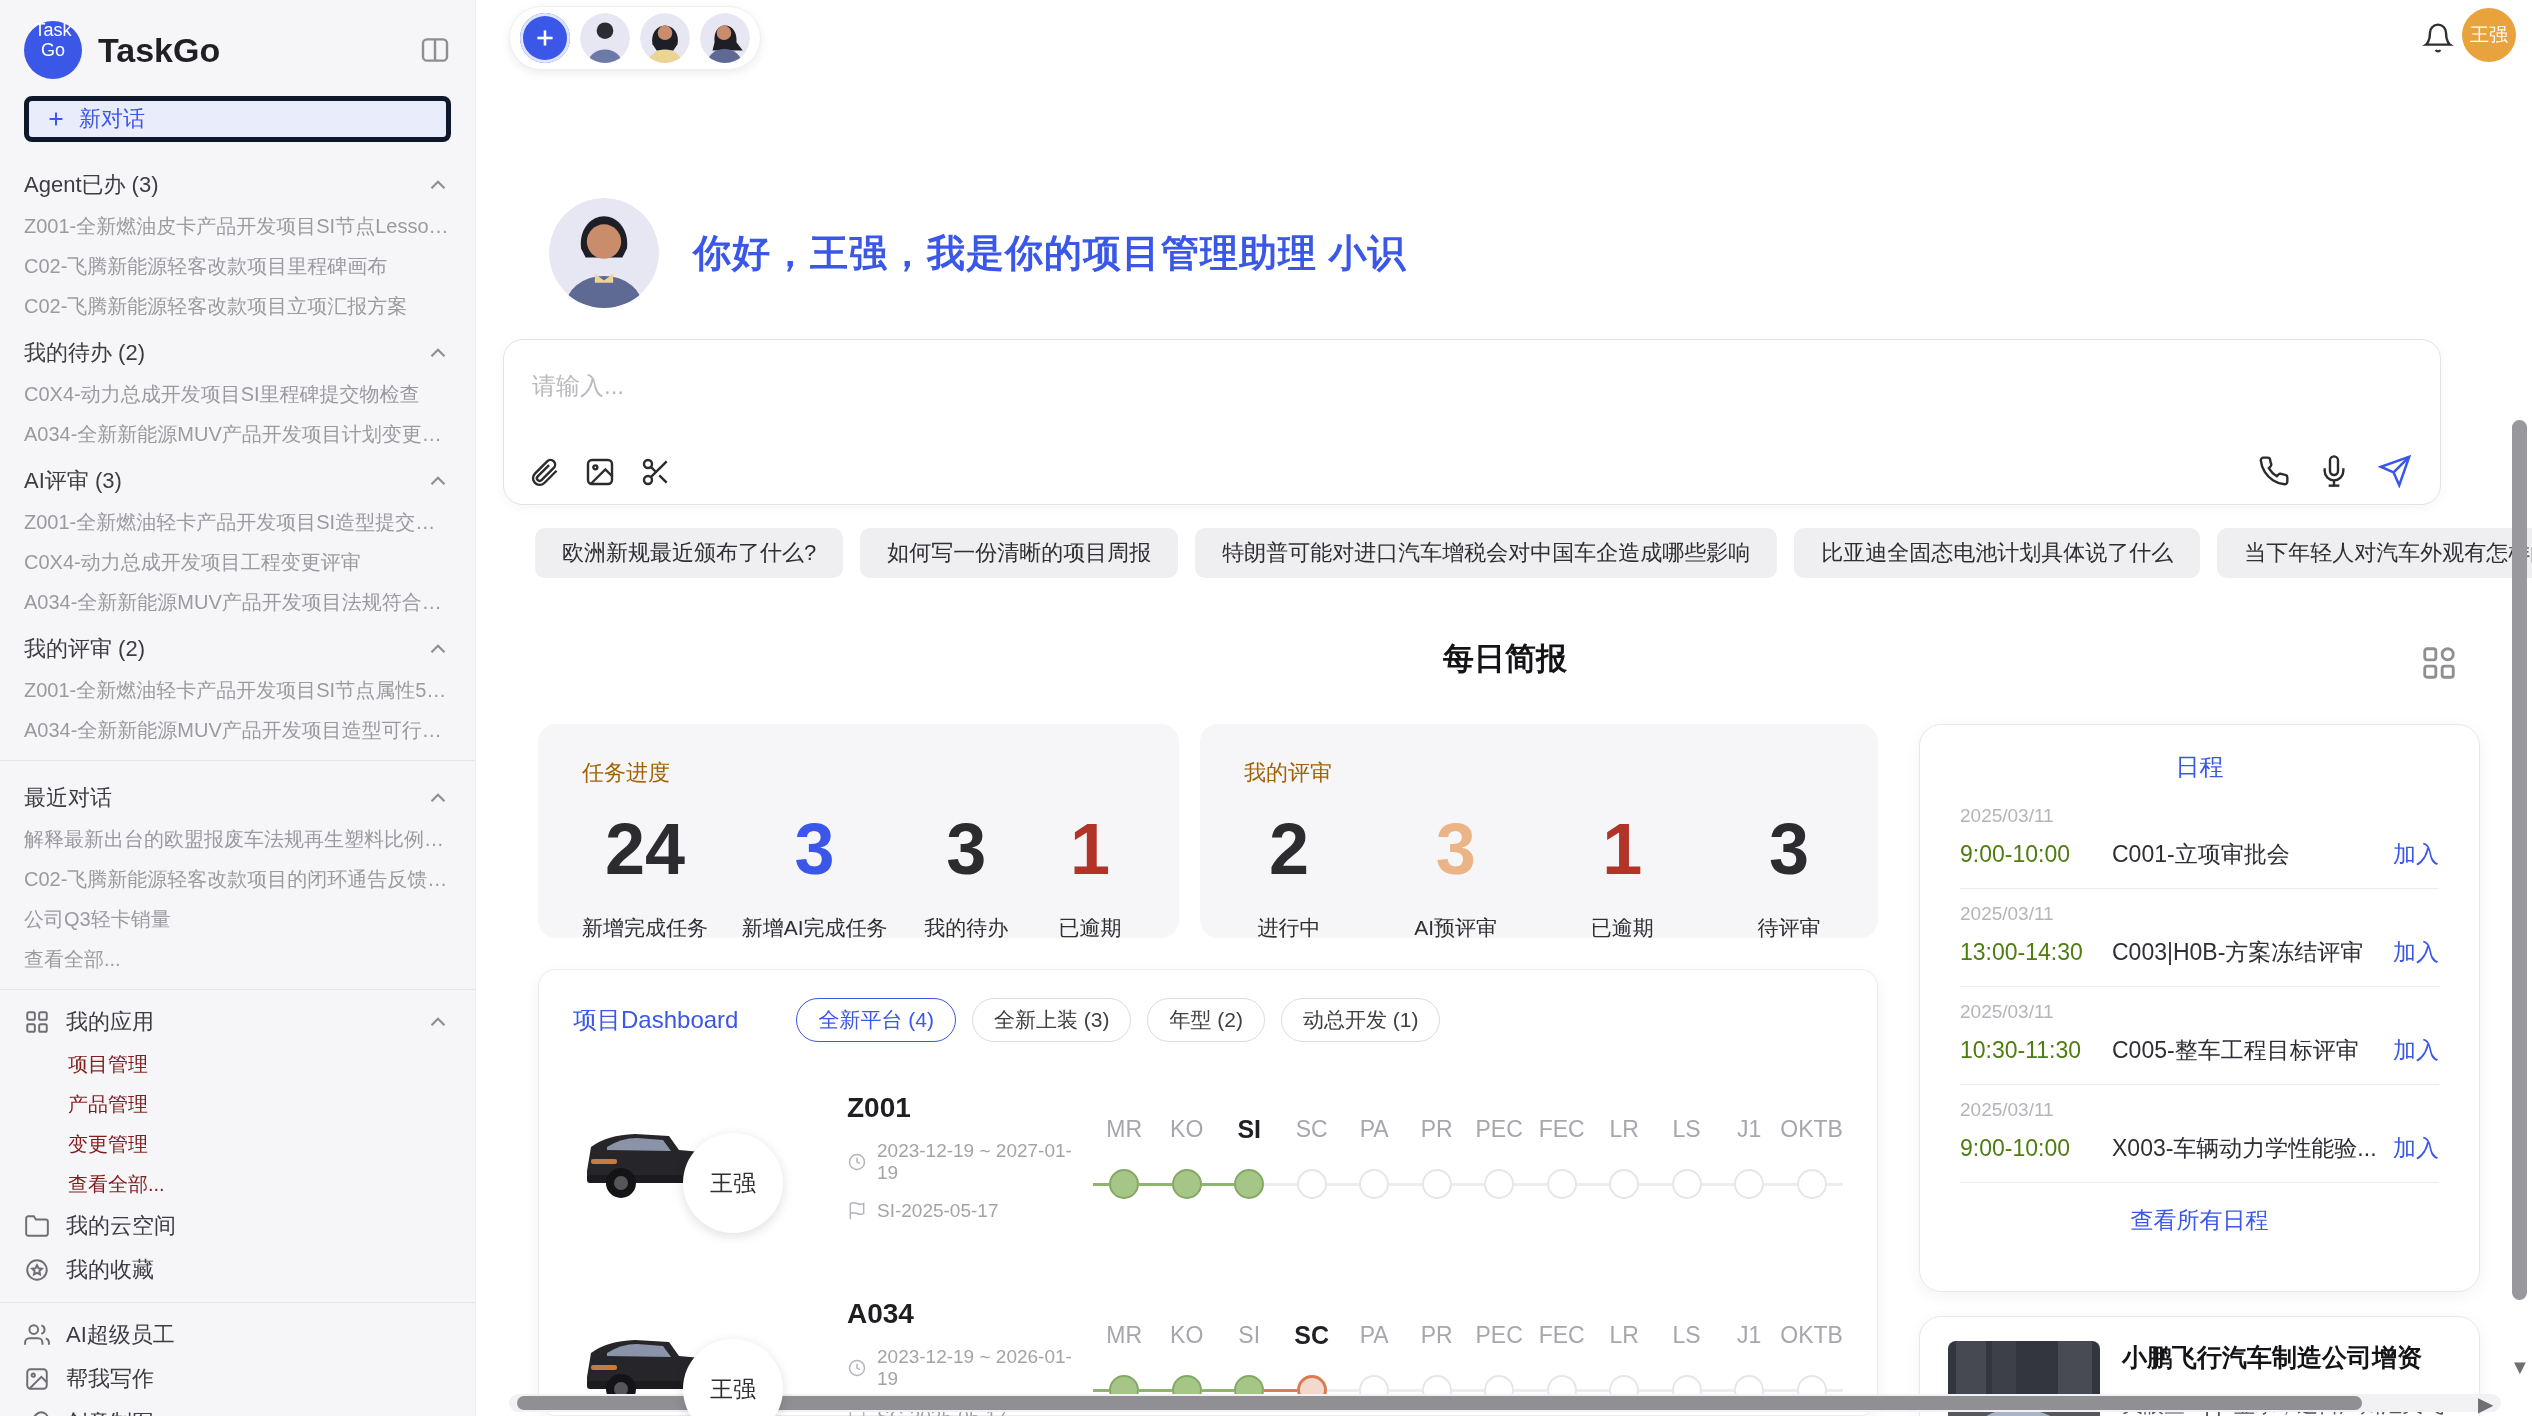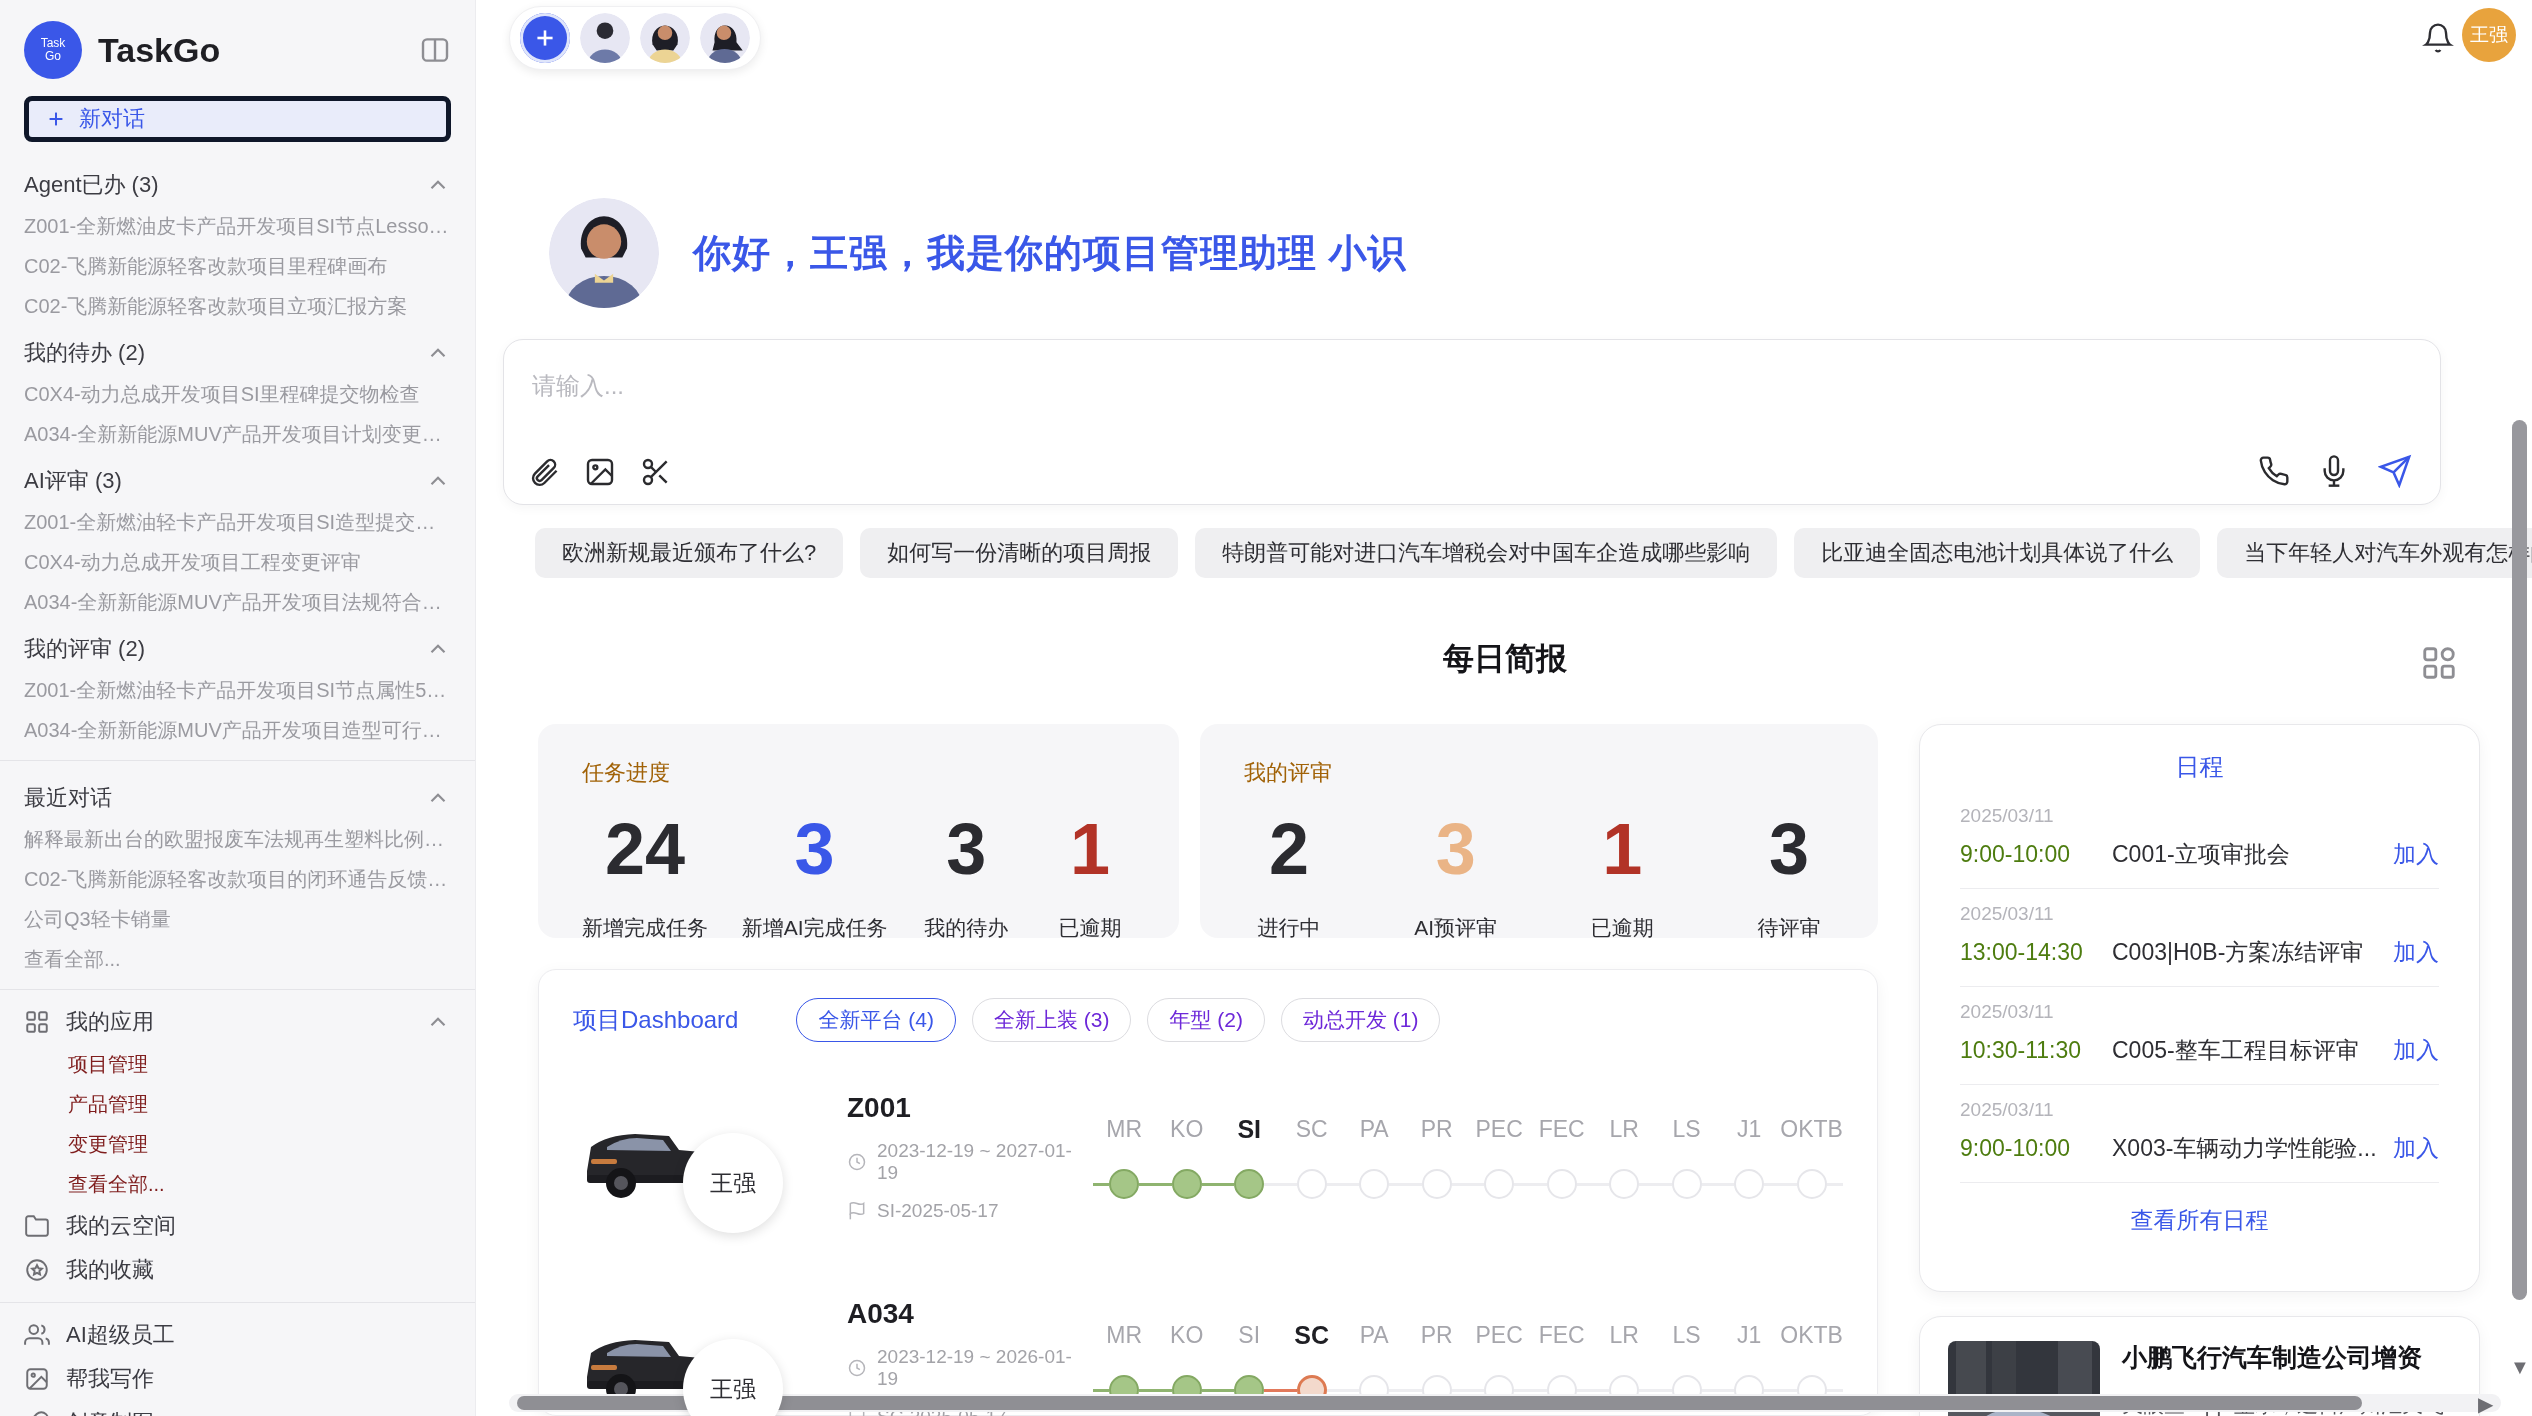--- a/index.html
+++ b/index.html
@@ -13,22 +13,22 @@
 
   
   .sidebar {
     position:absolute; left:0; top:0; width:476px; height:1416px;
     background:#f6f6f8; border-right:1px solid #ececef; padding:14px 24px 0 24px;
     display:flex; flex-direction:column;
   }
   .logo-row { display:flex; align-items:center; gap:16px; height:72px; flex:0 0 auto; }
   .logo-circle {
     width:58px; height:58px; border-radius:50%; background:#3a57e8; color:#fff;
-    display:flex; flex-direction:column; align-items:center; justify-content:center;
-    font-size:12px; line-height:1.1; flex:0 0 auto;
+    display:flex; flex-direction:column; align-items:center; 
+    font-size:18px; line-height:1.1; flex:0 0 auto;
   }
   .app-name { font-size:34px; font-weight:bold; color:#1f1f24; flex:1; }
   .collapse-btn { color:#8e8e93; width:32px; height:32px; }
   .new-chat {
     margin:10px 0 16px 0; height:46px; border:5px solid #0f172a; background:#e9ecfa;
     border-radius:8px; display:flex; align-items:center; gap:12px; padding:0 16px;
     color:#3a57e8; font-size:22px; cursor:pointer; flex:0 0 auto;
   }
   .sec-head {
     display:flex; align-items:center; justify-content:space-between;
@@ -122,21 +122,21 @@
   .dash-card {
     position:absolute; left:538px; top:969px; width:1340px; height:447px;
     background:#fff; border:1px solid #ececef; border-radius:18px;
     box-shadow:0 4px 16px rgba(0,0,0,.05); padding:28px 34px;
   }
   .dash-head { display:flex; align-items:center; }
   .dash-title { color:#3a57e8; font-size:24px; }
   .dash-pills { display:flex; gap:16px; margin-left:58px; }
   .pill {
     height:44px; border-radius:22px; border:1px solid #dcdce0; background:#fff;
-    color:#6d28d9; font-size:21px; display:flex; align-items:center; padding:0 21px;
+    color:#404040; font-size:21px; display:flex; align-items:center; padding:0 21px;
     cursor:pointer; white-space:nowrap;
   }
   .pill.active { border-color:#3a57e8; color:#3a57e8; }
   .proj-row { display:flex; align-items:center; margin-top:40px; height:150px; }
   .truck { width:168px; height:112px; flex:0 0 auto; }
   .owner {
     width:100px; height:100px; border-radius:50%; background:#fff;
     box-shadow:0 3px 12px rgba(0,0,0,.13); display:flex; align-items:center; justify-content:center;
     font-size:23px; color:#2e2e33; margin-left:-58px; margin-top:52px; position:relative; z-index:2; flex:0 0 auto;
   }

